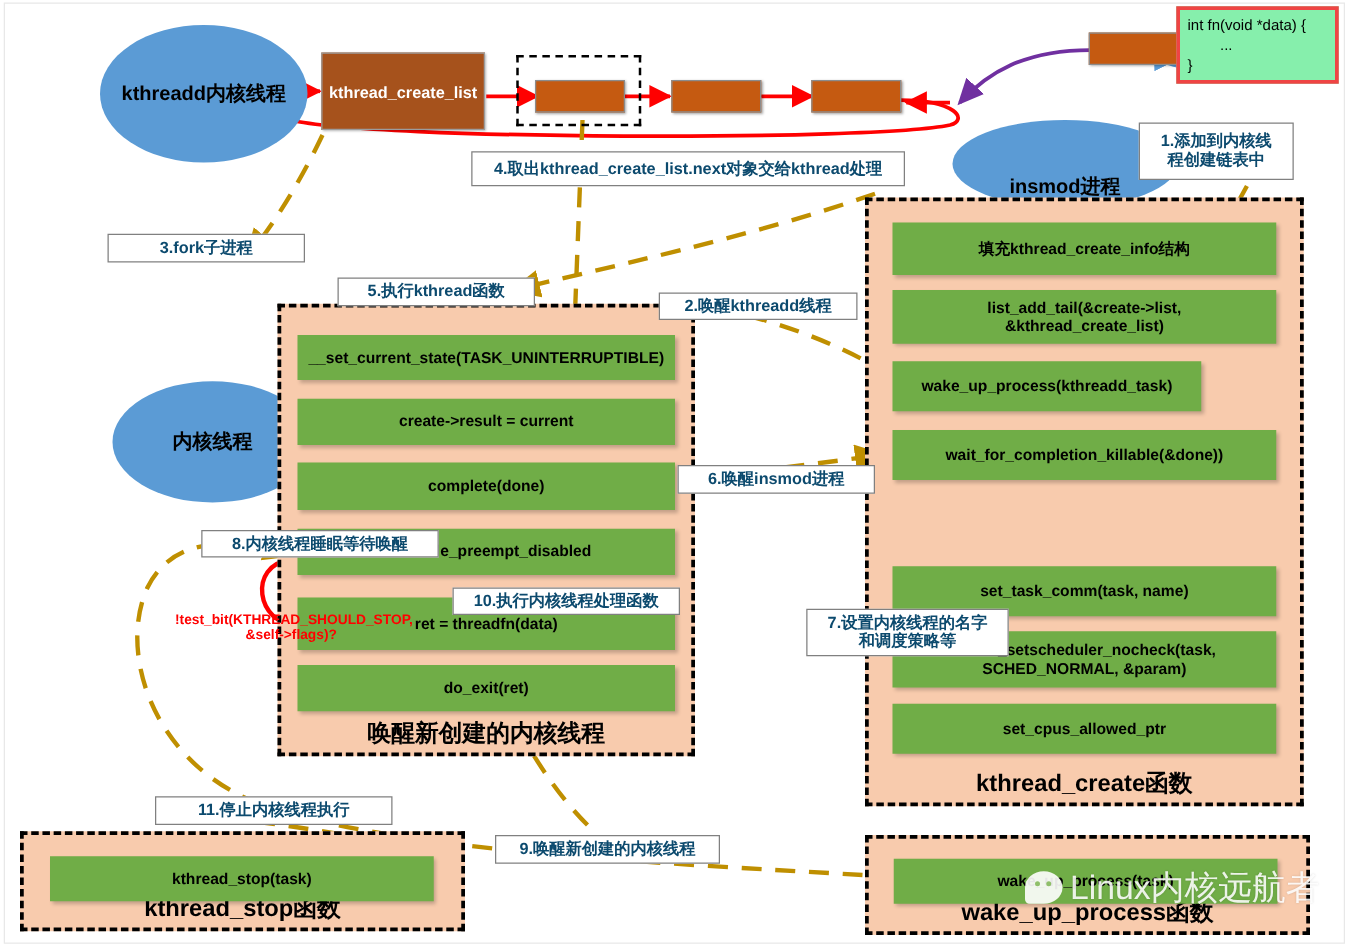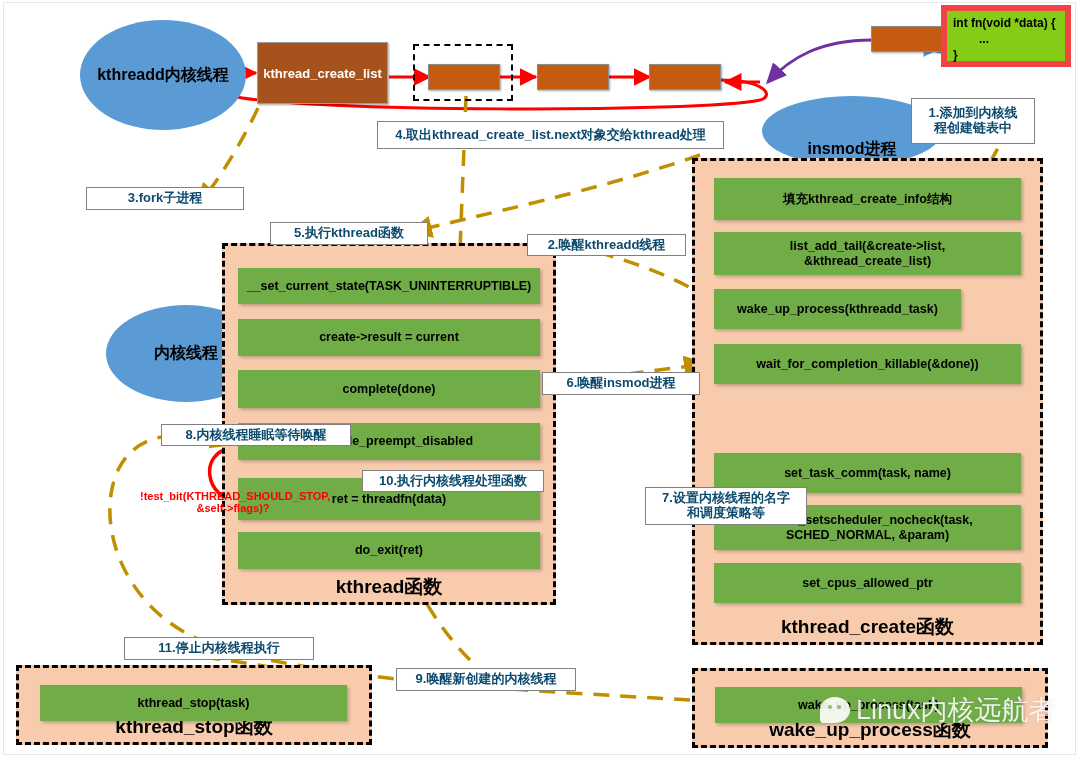--- a/index.html
+++ b/index.html
@@ -25,21 +25,21 @@
 
   .greenbox{background:#70AD47;display:flex;align-items:center;justify-content:center;
             text-align:center;color:#000;font-weight:bold;font-size:12.5px;line-height:1.18;
             box-shadow:2px 2px 3px rgba(0,0,0,.22);padding:0 4px;box-sizing:border-box;}
 
   
   .callout{background:#ffffff;border:1px solid #808080;color:#0c4a6e;font-weight:bold;
            font-size:13px;display:flex;align-items:center;justify-content:center;
            text-align:center;line-height:1.15;padding:1px 4px;box-sizing:border-box;}
 
-  .codebox{background:#84cc16;border:6px solid #ef4444;font-size:12px;font-weight:bold;
+  .codebox{background:#86efac;border:3px solid #ef4444;font-size:12px;font-weight:normal;
            color:#000;padding:4px 6px;box-sizing:border-box;line-height:1.35;}
 
   .redtext{position:absolute;color:#FF0000;font-weight:bold;font-size:11px;line-height:1.1;
            text-align:center;}
 
   svg.overlay{position:absolute;left:0;top:0;width:1080px;height:761px;pointer-events:none;}
 
   
   .wm{position:absolute;display:flex;align-items:center;gap:6px;
       color:rgba(255,255,255,.88);font-size:27px;font-weight:500;
@@ -130,26 +130,26 @@
   <div class="abs codebox" style="left:941px;top:5px;width:130px;height:62px;">
     <div>int fn(void *data) {</div>
     <div style="padding-left:26px;">...</div>
     <div>}</div>
   </div>
 
   <div class="abs ellipse" style="left:762px;top:96px;width:180px;height:70px;font-size:16px;align-items:flex-end;padding-bottom:6px;">
     <span>insmod进程</span>
   </div>
 
-  <div class="abs ellipse" style="left:106px;top:305px;width:160px;height:97px;font-size:16px;">
+  <div class="abs ellipse" style="left:90px;top:305px;width:160px;height:97px;font-size:16px;">
     <span>内核线程</span>
   </div>
 
   <div class="abs group" style="left:222px;top:243px;width:334px;height:362px;">
-    <div class="group-title">kthread函数</div>
+    <div class="group-title">唤醒新创建的内核线程</div>
   </div>
   <div class="abs greenbox" style="left:238px;top:268px;width:302px;height:36px;">
       <span>__set_current_state(TASK_UNINTERRUPTIBLE)</span>
     </div>
   <div class="abs greenbox" style="left:238px;top:319px;width:302px;height:37px;">
       <span>create-&gt;result = current</span>
     </div>
   <div class="abs greenbox" style="left:238px;top:370px;width:302px;height:38px;">
       <span>complete(done)</span>
     </div>

